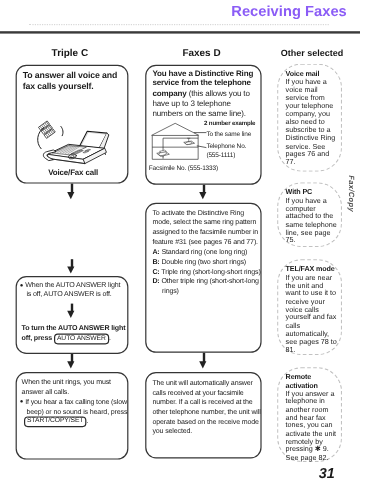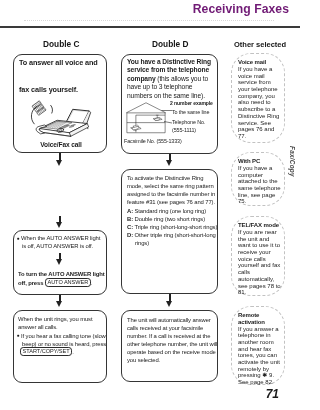--- a/index.html
+++ b/index.html
@@ -1,21 +1,21 @@
 <!DOCTYPE html>
 <html><head>
 <meta charset="utf-8">
 <style>
   html,body{margin:0;padding:0;background:#fff;}
   body{width:300px;height:410px;font-family:"Liberation Sans",sans-serif;color:#1a1a1a;overflow:hidden;position:relative;
        -webkit-font-smoothing:antialiased;}
   .page{position:absolute;left:0;top:0;width:300px;height:410px;}
 
   
-  .hdr-title{position:absolute;right:11px;top:2px;font-size:12.2px;font-weight:bold;letter-spacing:0.05px;color:#701a75;}
+  .hdr-title{position:absolute;right:11px;top:2px;font-size:12.2px;font-weight:bold;letter-spacing:0.05px;color:#8b5cf6;}
   .hdr-rule{position:absolute;left:0px;top:26px;width:300px;height:1.6px;background:#3a3a3a;}
   .hdr-dots{position:absolute;left:24px;top:20px;width:250px;height:1px;border-top:1px dotted #d8d8d8;}
 
   .pagenum{position:absolute;right:21px;bottom:9.5px;font-size:12px;font-weight:bold;font-style:italic;color:#1a1a1a;}
   .sidetab{position:absolute;right:4px;top:146px;font-size:6.3px;font-weight:bold;font-style:italic;color:#4a4a4a;
            writing-mode:vertical-rl;letter-spacing:0.3px;}
 
   
   .colhead{position:absolute;font-size:8.3px;font-weight:bold;color:#151515;}
 
@@ -39,30 +39,30 @@
   svg{display:block;}
 </style>
 </head>
 <body>
 
 <div class="page">
 
   <div class="hdr-title">Receiving Faxes</div>
   <div class="hdr-dots"></div>
   <div class="hdr-rule"></div>
-  <div class="pagenum">71</div>
+  <div class="pagenum">31</div>
   <div class="sidetab">Fax/Copy</div>
 
-  <div class="colhead" style="left:43px;top:39px;">Double C</div>
-  <div class="colhead" style="left:152px;top:39px;">Double D</div>
+  <div class="colhead" style="left:43px;top:39px;">Triple C</div>
+  <div class="colhead" style="left:152px;top:39px;">Faxes D</div>
   <div class="colhead" style="left:234px;top:39.5px;font-size:7.5px;">Other selected</div>
 
   <div class="rbox" style="left:13px;top:54px;width:94px;height:99px;">
     <div class="tx b" style="left:5px;top:3px;width:88px;font-size:7.3px;line-height:9px;">To answer all voice and</div>
-    <div class="tx b" style="left:5px;top:12px;width:88px;font-size:7.3px;line-height:9px;margin-top:18px;">fax calls yourself.</div>
+    <div class="tx b" style="left:5px;top:12px;width:88px;font-size:7.3px;line-height:9px;">fax calls yourself.</div>
     <div style="position:absolute;left:13px;top:41px;width:72px;height:52px;">
       <svg viewBox="0 0 80 58" width="72" height="52.2">
         <g fill="none" stroke="#1a1a1a" stroke-width="0.72" stroke-linejoin="round" stroke-linecap="round">
 
           <g transform="rotate(-36 16 16)">
             <rect x="10.8" y="6.0" width="9.6" height="3.7" fill="#fff" stroke-width="0.62"></rect>
             <rect x="10.8" y="10.5" width="9.6" height="3.7" fill="#fff" stroke-width="0.62"></rect>
             <rect x="10.8" y="15.0" width="9.6" height="3.7" fill="#fff" stroke-width="0.62"></rect>
             <g stroke-width="0.48">
               <path d="M12.2,6.6 L12.2,9.1 M14.0,6.6 L14.0,9.1 M15.8,6.6 L15.8,9.1 M17.6,6.6 L17.6,9.1 M19.2,6.6 L19.2,9.1"></path>

